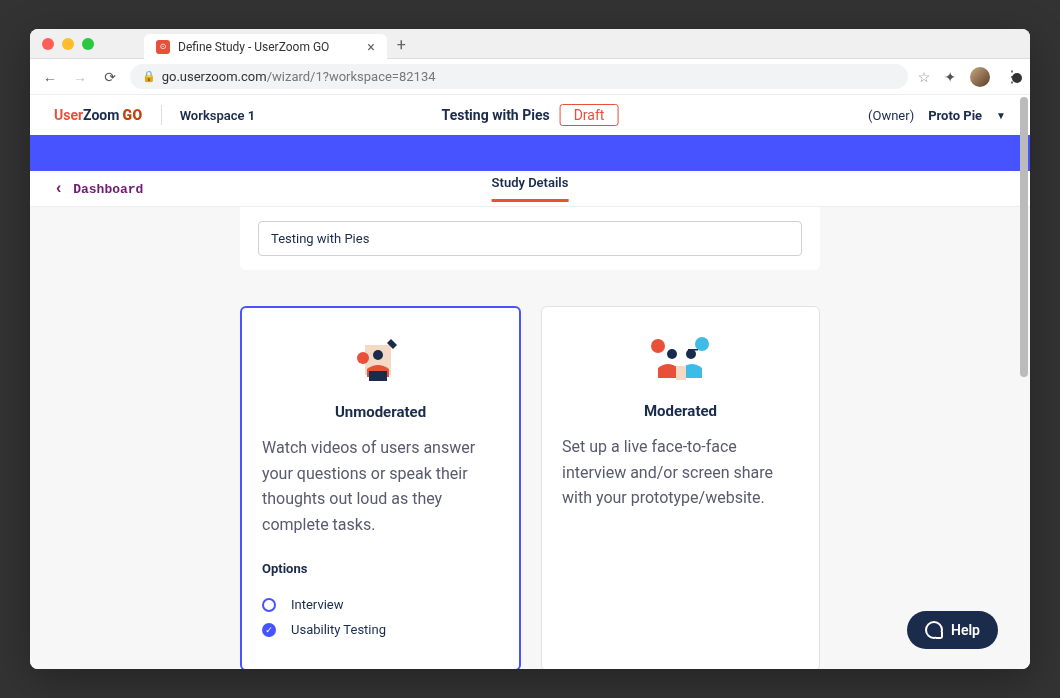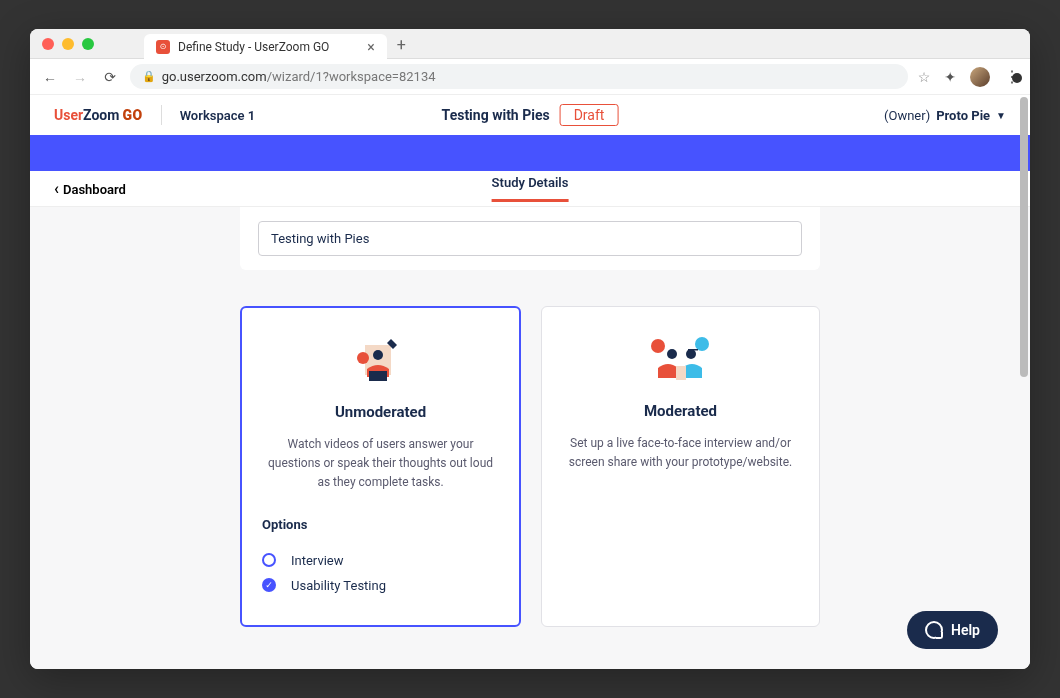--- a/index.html
+++ b/index.html
@@ -35,46 +35,46 @@
     .appheader-left { display: flex; align-items: center; gap: 18px; }
     .logo { font-weight: 700; font-size: 14px; }
     .logo-user { color: #e8503a; }
     .logo-zoom { color: #1a2b4c; }
     .logo-go { color: #c2410c; font-weight: 900; letter-spacing: 0.5px; margin-left: 3px; }
     .divider { width: 1px; height: 20px; background: #ddd; }
     .workspace { font-size: 13px; color: #1a2b4c; font-weight: 600; }
     .appheader-center { position: absolute; left: 50%; transform: translateX(-50%); display: flex; align-items: center; gap: 10px; }
     .study-title { font-weight: 700; font-size: 14px; color: #1a2b4c; }
     .draft-badge { border: 1px solid #e8503a; color: #e8503a; font-size: 14px; padding: 2px 13px; border-radius: 3px; font-weight: 400; }
-    .owner-info { display: flex; align-items: center; gap: 6px; font-size: 13px; color: #1a2b4c; }
+    .owner-info { display: flex; align-items: center; gap: 14px; font-size: 13px; color: #1a2b4c; }
     .owner-label { font-weight: 400; }
     .owner-name { font-weight: 700; }
     .chevron-down { font-size: 10px; color: #1a2b4c; }
     
     .blue-bar { height: 36px; background: #4753ff; }
     
     .subnav { height: 36px; display: flex; align-items: center; padding: 0 24px; position: relative; border-bottom: 1px solid #eee; }
-    .back-link { font-size: 13px; color: #000000; font-weight: 600; }
+    .back-link { font-size: 13px; color: #701a75; font-weight: 600; font-family: Liberation Mono, monospace; }
     .back-link::before { content: '‹ '; font-size: 16px; }
     .active-tab { position: absolute; left: 50%; transform: translateX(-50%); font-size: 13px; font-weight: 600; color: #1a2b4c; padding-bottom: 9px; border-bottom: 3px solid #e8503a; }
     
     .content-area { height: calc(100% - 178px); overflow-y: auto; background: #f7f7f8; padding: 0 0 40px 0; }
     .content-inner { max-width: 580px; margin: 0 auto; }
     
     .input-card { background: #fff; padding: 14px 18px; border-radius: 0 0 6px 6px; margin-bottom: 36px; }
     .text-input { width: 100%; padding: 9px 12px; border: 1px solid #cfcfd4; border-radius: 4px; font-size: 13px; color: #1a2b4c; }
     
     .section-title { font-size: 18px; font-weight: 700; color: #1a2b4c; margin-bottom: 18px; padding-left: 18px; }
     
     .cards-row { display: flex; gap: 20px; }
     .study-card { flex: 1; background: #fff; border: 1px solid #e1e1e6; border-radius: 6px; padding: 22px 20px; }
     .study-card.selected { border: 2px solid #4753ff; }
     .card-illustration { height: 55px; display: flex; align-items: center; justify-content: center; margin-bottom: 18px; }
     .card-title { text-align: center; font-weight: 700; font-size: 15px; color: #1a2b4c; margin-bottom: 14px; }
-    .card-desc { text-align: center; font-size: 12px; color: #5a5a6e; line-height: 1.6; margin-bottom: 24px; }
+    .card-desc { font-size: 16px; color: #5a5a6e; line-height: 1.6; margin-bottom: 24px; }
     
     .options-label { font-size: 13px; font-weight: 700; color: #1a2b4c; margin-bottom: 21px; }
     .option-row { display: flex; align-items: center; gap: 15px; font-size: 13px; color: #1a2b4c; margin-bottom: 10px; }
     .radio-empty { width: 14px; height: 14px; border: 2px solid #4753ff; border-radius: 50%; }
     .radio-checked { width: 14px; height: 14px; border-radius: 50%; background: #4753ff; display: flex; align-items: center; justify-content: center; color: #fff; font-size: 9px; }
     
     .help-pill { position: absolute; bottom: 20px; right: 32px; background: #1a2b4c; color: #fff; padding: 10px 18px; border-radius: 22px; display: flex; align-items: center; gap: 8px; font-size: 14px; font-weight: 600; }
     .help-icon { width: 18px; height: 18px; border: 2px solid #fff; border-radius: 50%; position: relative; }
     .help-icon::after { content: ''; position: absolute; width: 5px; height: 5px; border: 2px solid #fff; border-top: none; border-left: none; border-radius: 0 0 3px 0; bottom: -2px; right: -2px; background: #1a2b4c; transform: rotate(0deg); }
     

